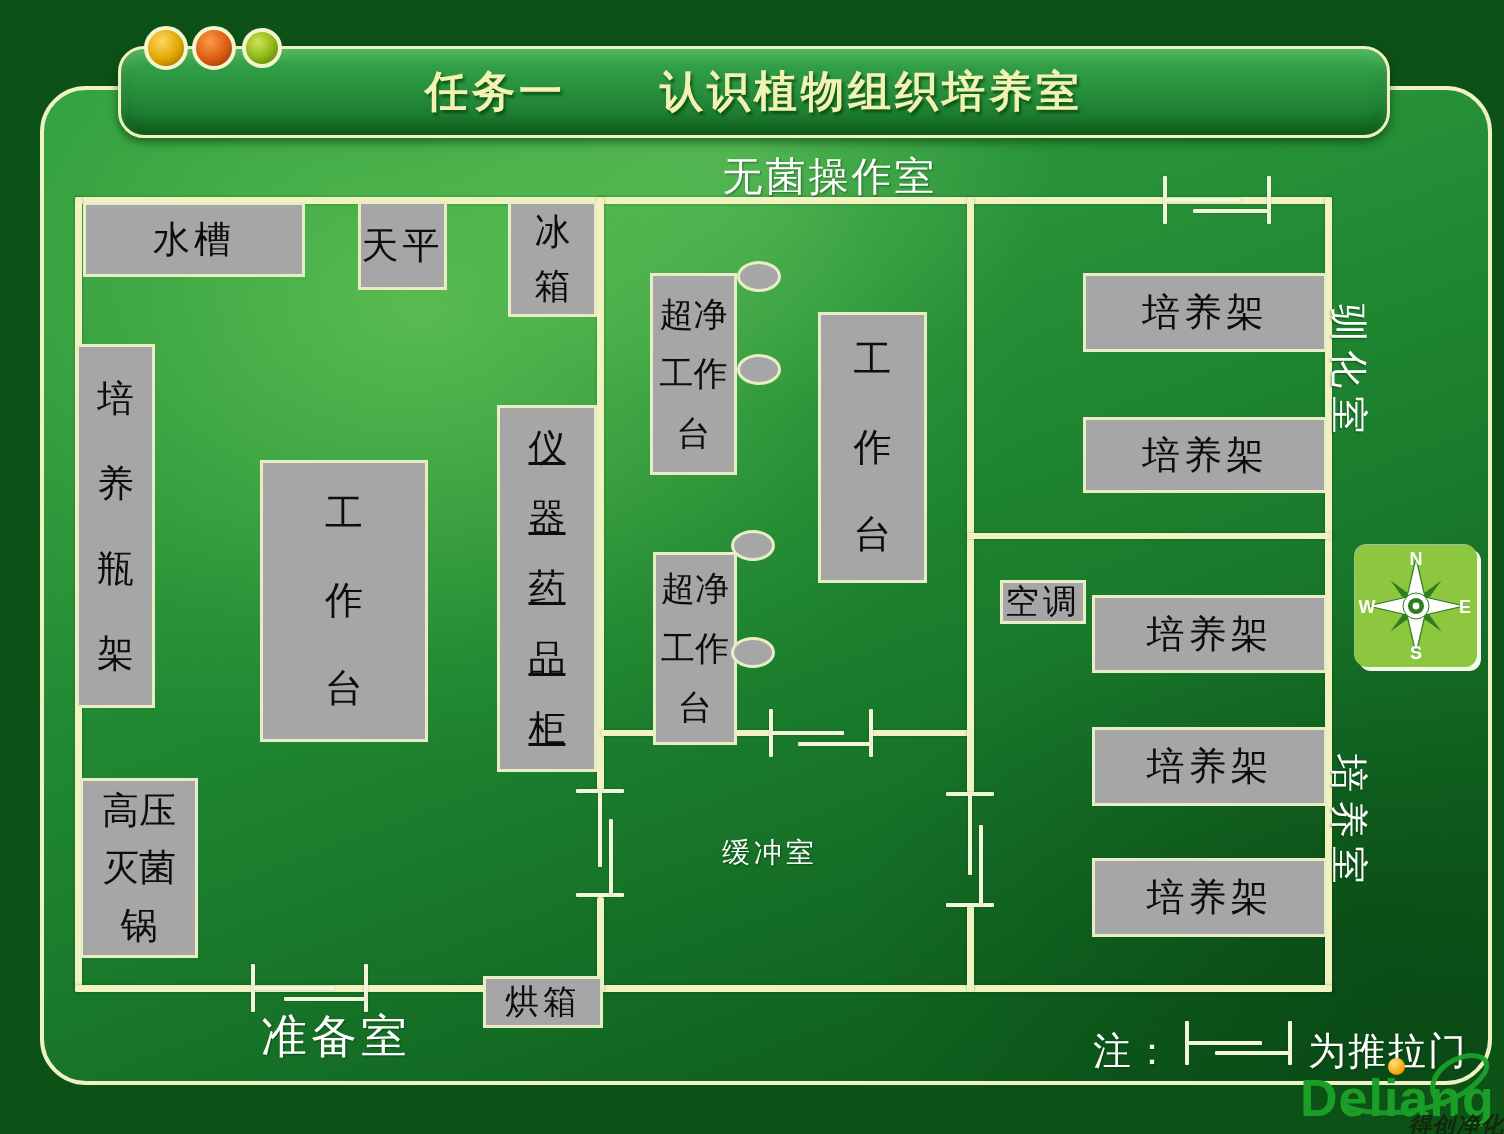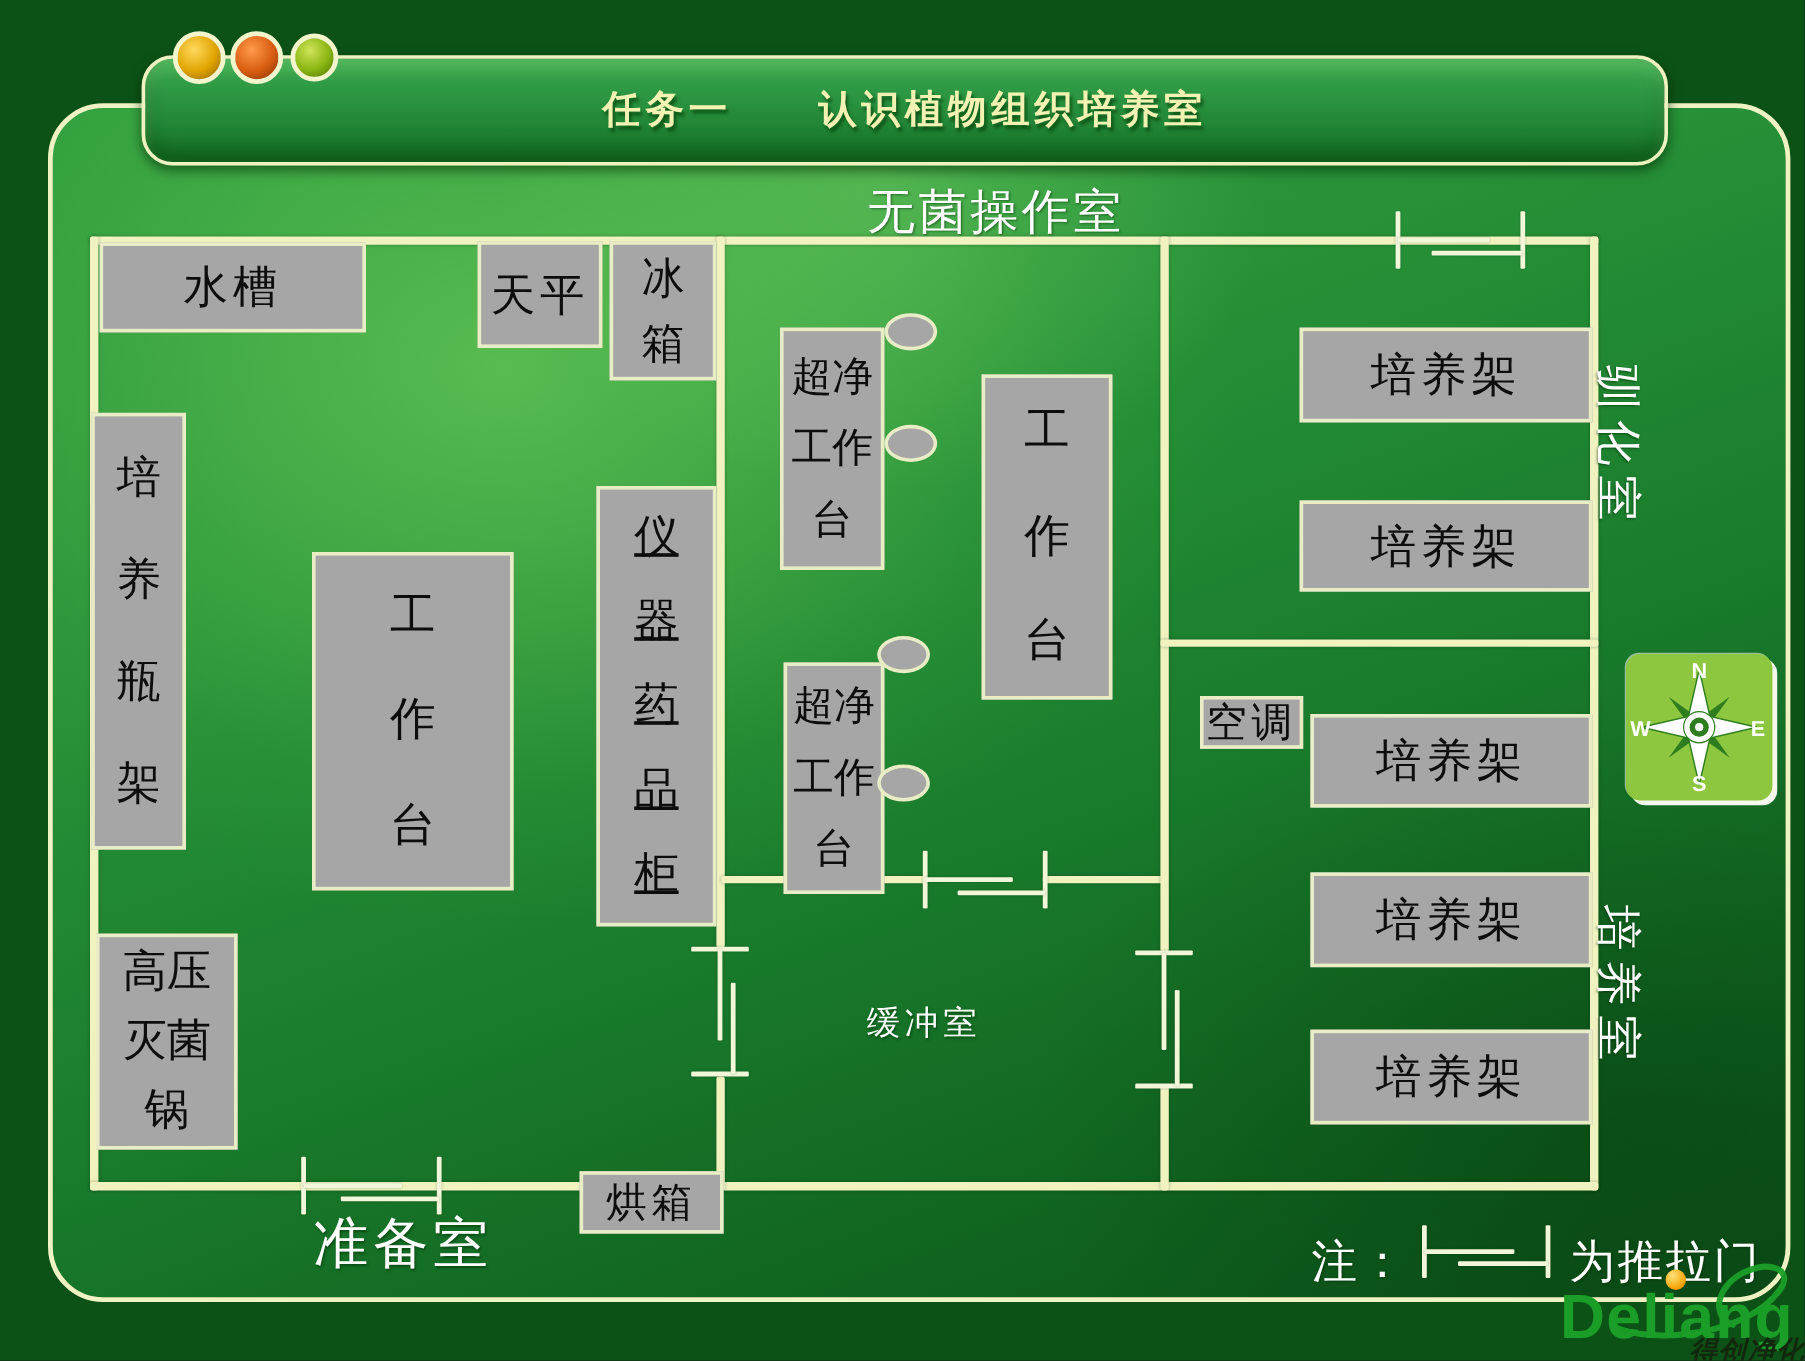--- a/index.html
+++ b/index.html
@@ -21,21 +21,21 @@
   }
   
   .titlebar {
     position:absolute; left:118px; top:46px; width:1272px; height:92px;
     box-sizing:border-box; border:3px solid #eef2c0; border-radius:26px;
     background: linear-gradient(180deg,#3aa84e 0%, #2a9440 40%, #157127 100%);
     box-shadow: 0 4px 10px rgba(0,40,0,.55), inset 0 8px 12px rgba(190,255,170,.22), inset 0 -10px 16px rgba(0,50,0,.38);
     display:flex; align-items:center; justify-content:center;
   }
   .title-text {
-    font-size:32px; font-weight:bold; color:#f2f2b2; letter-spacing:4px;
+    font-size:43px; font-weight:bold; color:#f2f2b2; letter-spacing:4px;
     text-shadow:2px 3px 3px rgba(0,55,0,.65); white-space:pre;
   }
   .dot { position:absolute; border-radius:50%; box-sizing:border-box; border:4px solid #f3f5cc; }
   .dot-gold  { left:144px; top:26px; width:44px; height:44px;
     background: radial-gradient(circle at 38% 32%, #ffd85e, #e0a400 55%, #8a5f00 100%); }
   .dot-orange{ left:192px; top:26px; width:44px; height:44px;
     background: radial-gradient(circle at 38% 32%, #ff9a4a, #d85c10 55%, #7e3404 100%); }
   .dot-green { left:242px; top:28px; width:40px; height:40px;
     background: radial-gradient(circle at 38% 32%, #cfe458, #8ab512 55%, #4a7202 100%); }
 
@@ -157,21 +157,21 @@
   <div class="door door-h" style="left:251px; top:964px; width:117px; height:48px;">
       <i class="pa"></i>
       <i class="pb"></i>
       <i class="la"></i>
       <i class="lb"></i>
     </div>
 
   <div class="box h fs37" style="left:83px;  top:202px; width:222px; height:75px;">
       <span class="lbl">水槽</span>
     </div>
-  <div class="box h fs37" style="left:358px; top:201px; width:104px; height:89px;margin-left:40px;">
+  <div class="box h fs37" style="left:358px; top:201px; width:89px; height:89px;">
       <span class="lbl">天平</span>
     </div>
   <div class="box v1 fs36 lh15" style="left:508px; top:201px; width:89px;  height:116px;">
       <span class="lbl">冰箱</span>
     </div>
   <div class="box v1 fs37 lh23" style="left:76px;  top:344px; width:79px;  height:364px;">
       <span class="lbl">培养瓶架</span>
     </div>
   <div class="box v1 fs38 lh23" style="left:260px; top:460px; width:168px; height:282px;">
       <span class="lbl">工作台</span>

